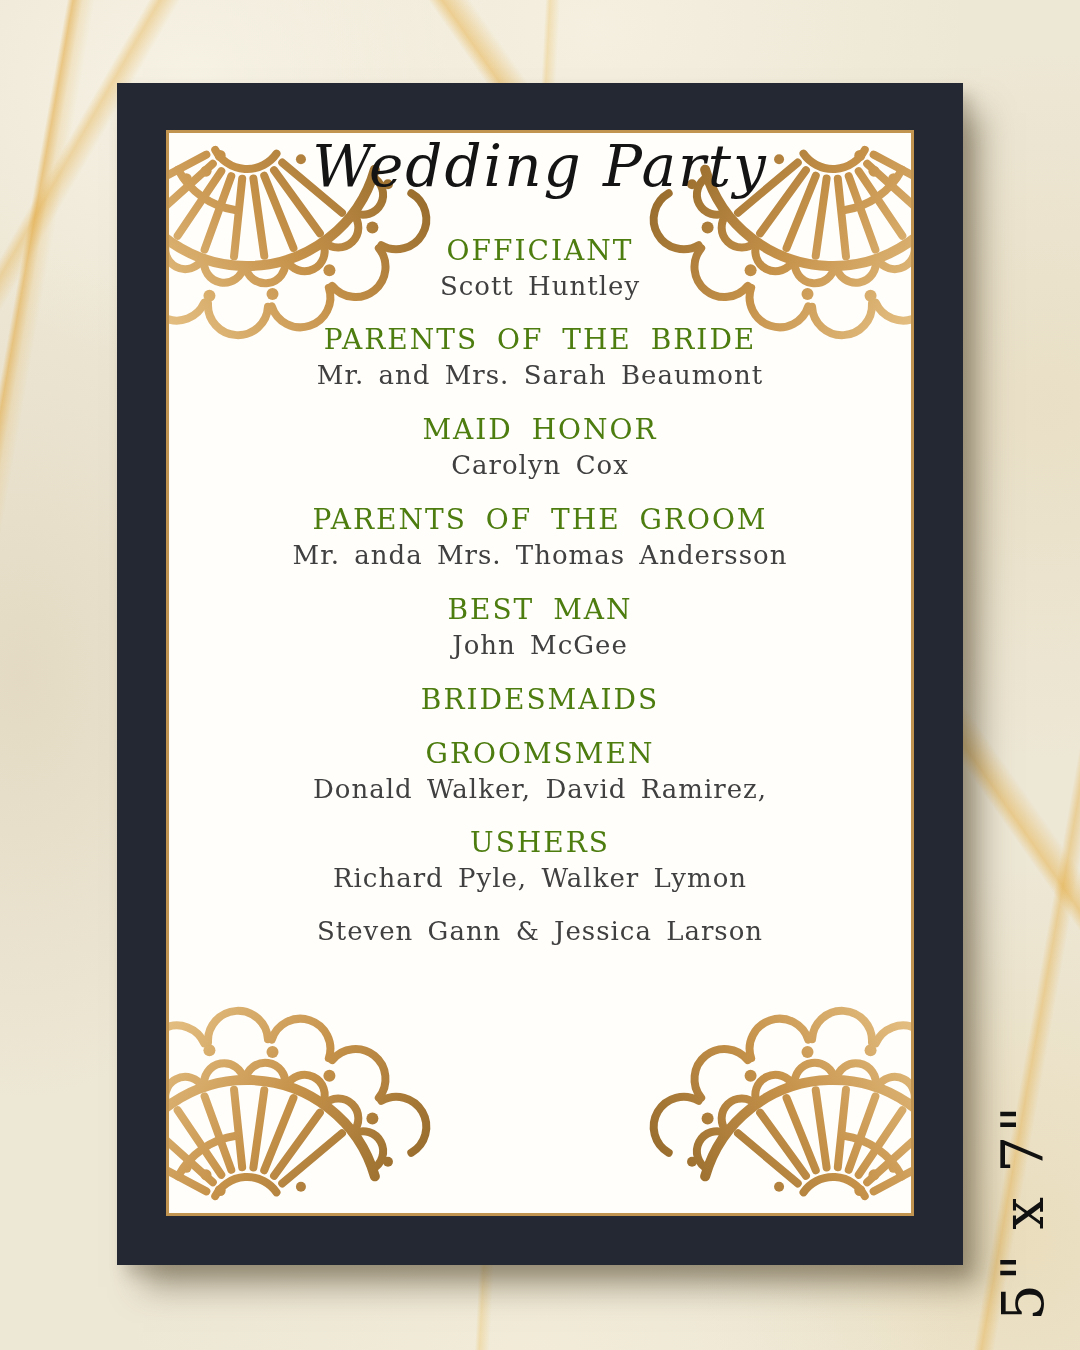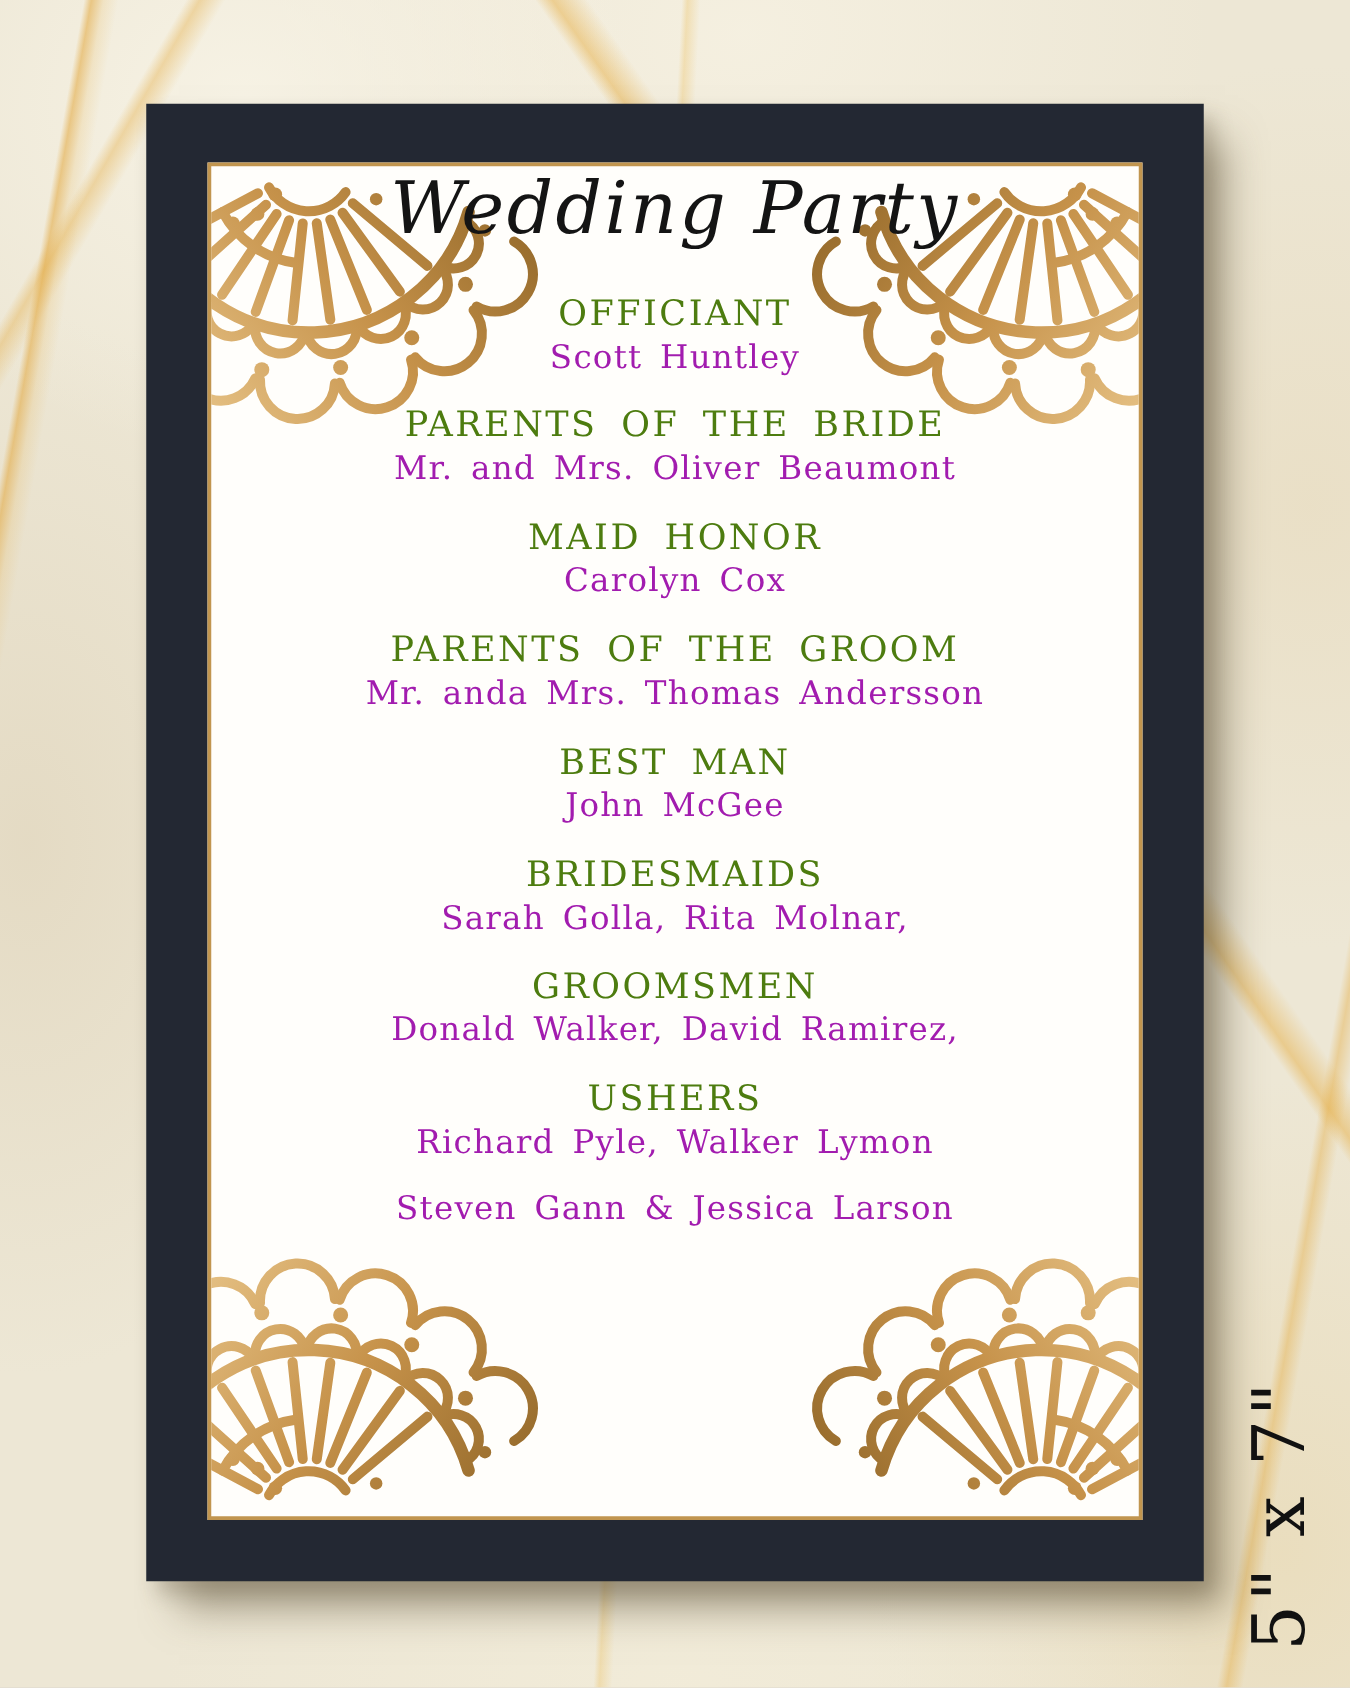--- a/index.html
+++ b/index.html
@@ -64,21 +64,21 @@
     line-height:1.25;
     color:#4d7c0f;
     margin-bottom:2px;
     white-space:nowrap;
   }
   .names{
     font-size:26px;
     letter-spacing:1px;
     word-spacing:5px;
     line-height:1.3;
-    color:#a21caf;
+    color:#404040;
     white-space:nowrap;
   }
   .size-label{
     position:absolute;
     left:1023px; top:1212px;
     transform:translate(-50%,-50%) rotate(-90deg);
     font-size:58px;
     letter-spacing:3px;
     color:#111;
     white-space:nowrap;
@@ -257,41 +257,40 @@
 
         <div>
 
             <div class="section">
               <div class="heading">OFFICIANT</div>
               <div class="names">Scott Huntley</div>
             </div>
 
             <div class="section">
               <div class="heading">PARENTS OF THE BRIDE</div>
-              <div class="names">Mr. and Mrs. Oliver Beaumont</div>
+              <div class="names">Mr. and Mrs. Sarah Beaumont</div>
             </div>
 
             <div class="section">
               <div class="heading">MAID HONOR</div>
               <div class="names">Carolyn Cox</div>
             </div>
 
             <div class="section">
               <div class="heading">PARENTS OF THE GROOM</div>
               <div class="names">Mr. anda Mrs. Thomas Andersson</div>
             </div>
 
             <div class="section">
               <div class="heading">BEST MAN</div>
               <div class="names">John McGee</div>
             </div>
 
             <div class="section">
               <div class="heading">BRIDESMAIDS</div>
-              <div class="names">Sarah Golla, Rita Molnar,</div>
             </div>
 
             <div class="section">
               <div class="heading">GROOMSMEN</div>
               <div class="names">Donald Walker, David Ramirez,</div>
             </div>
 
             <div class="section">
               <div class="heading">USHERS</div>
               <div class="names">Richard Pyle, Walker Lymon</div>

